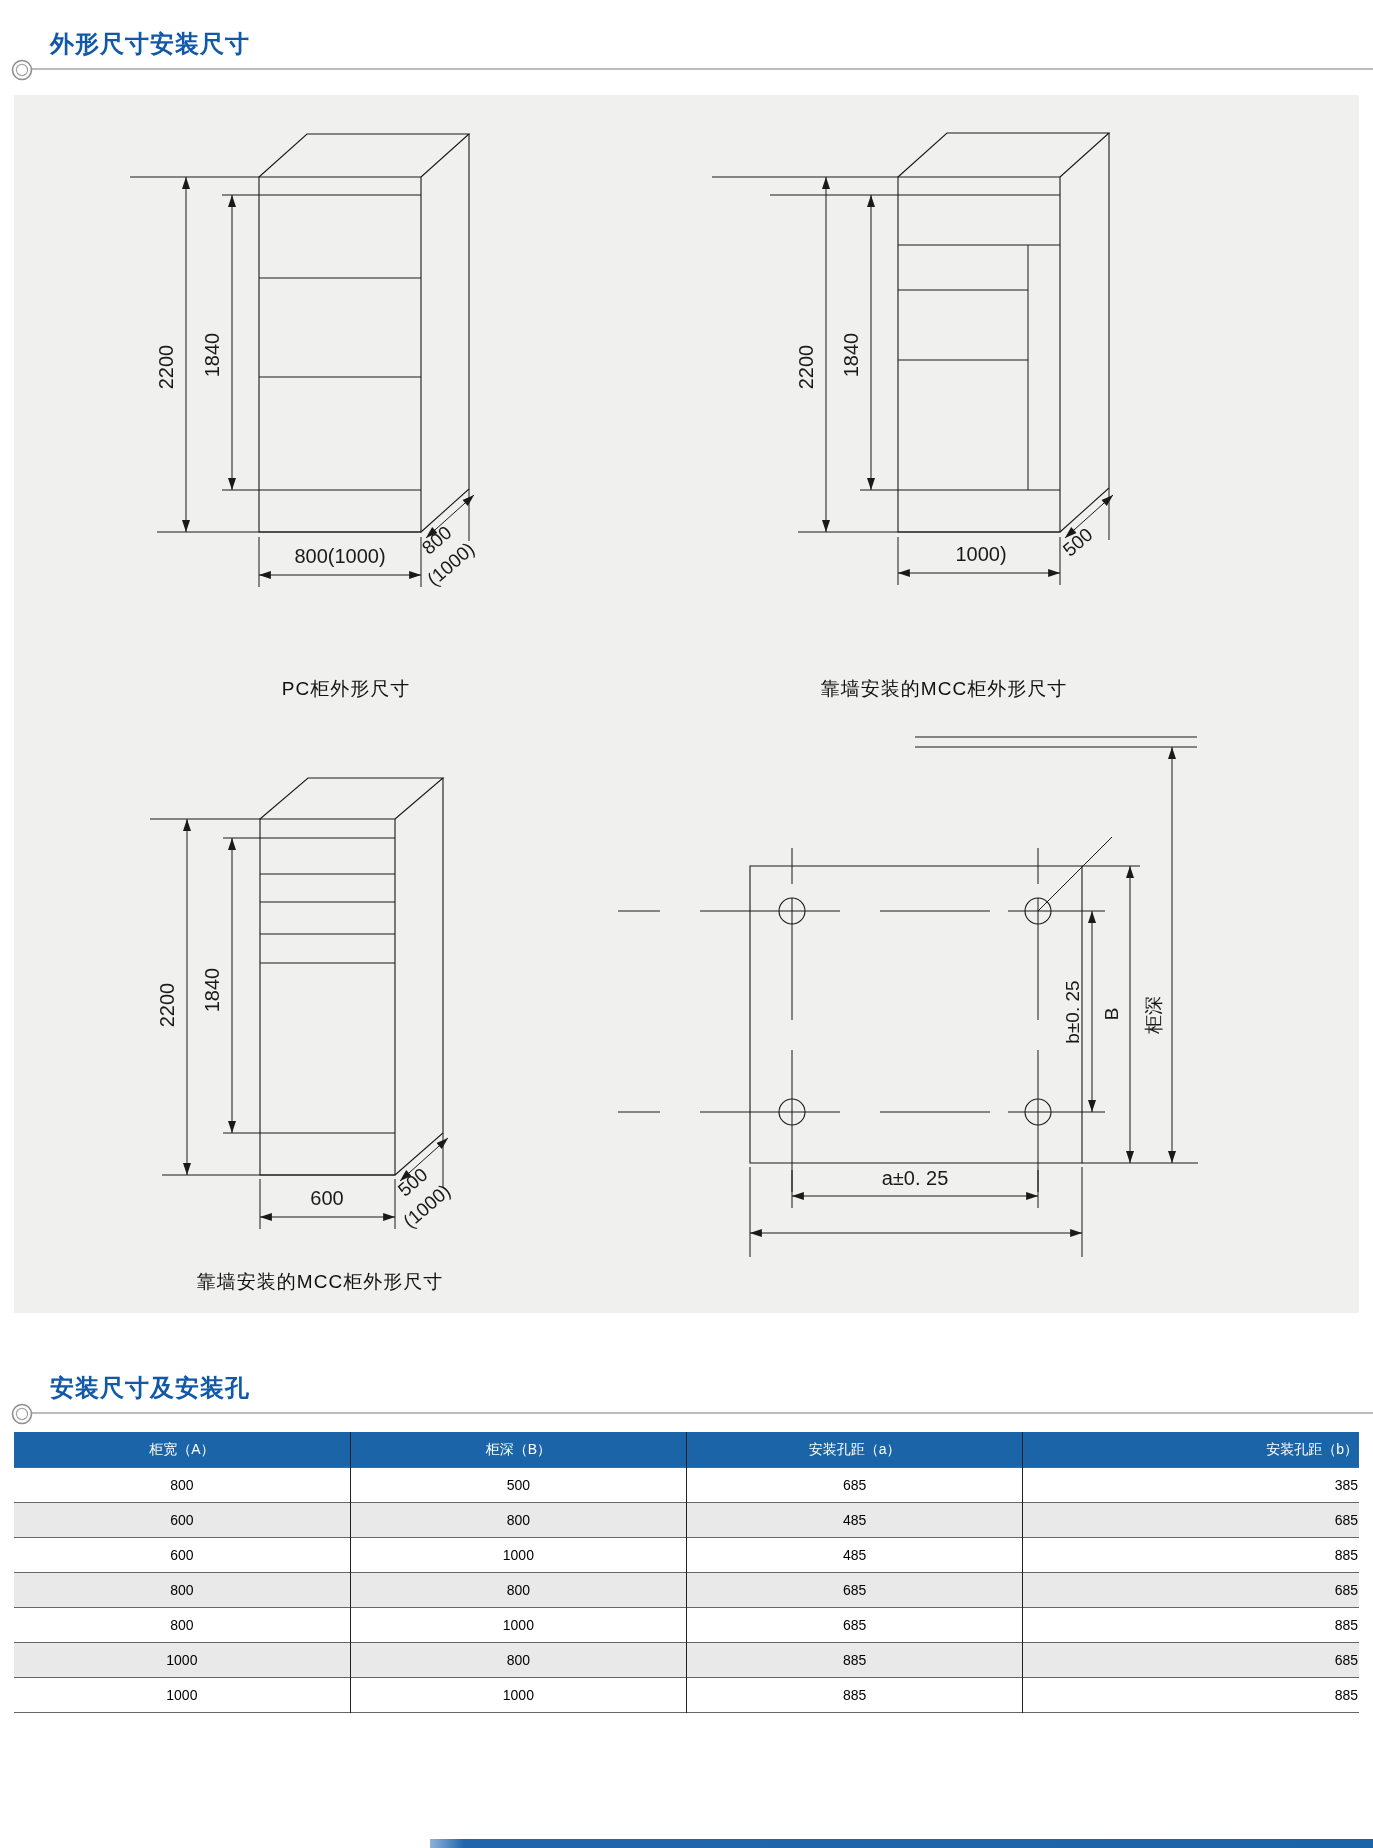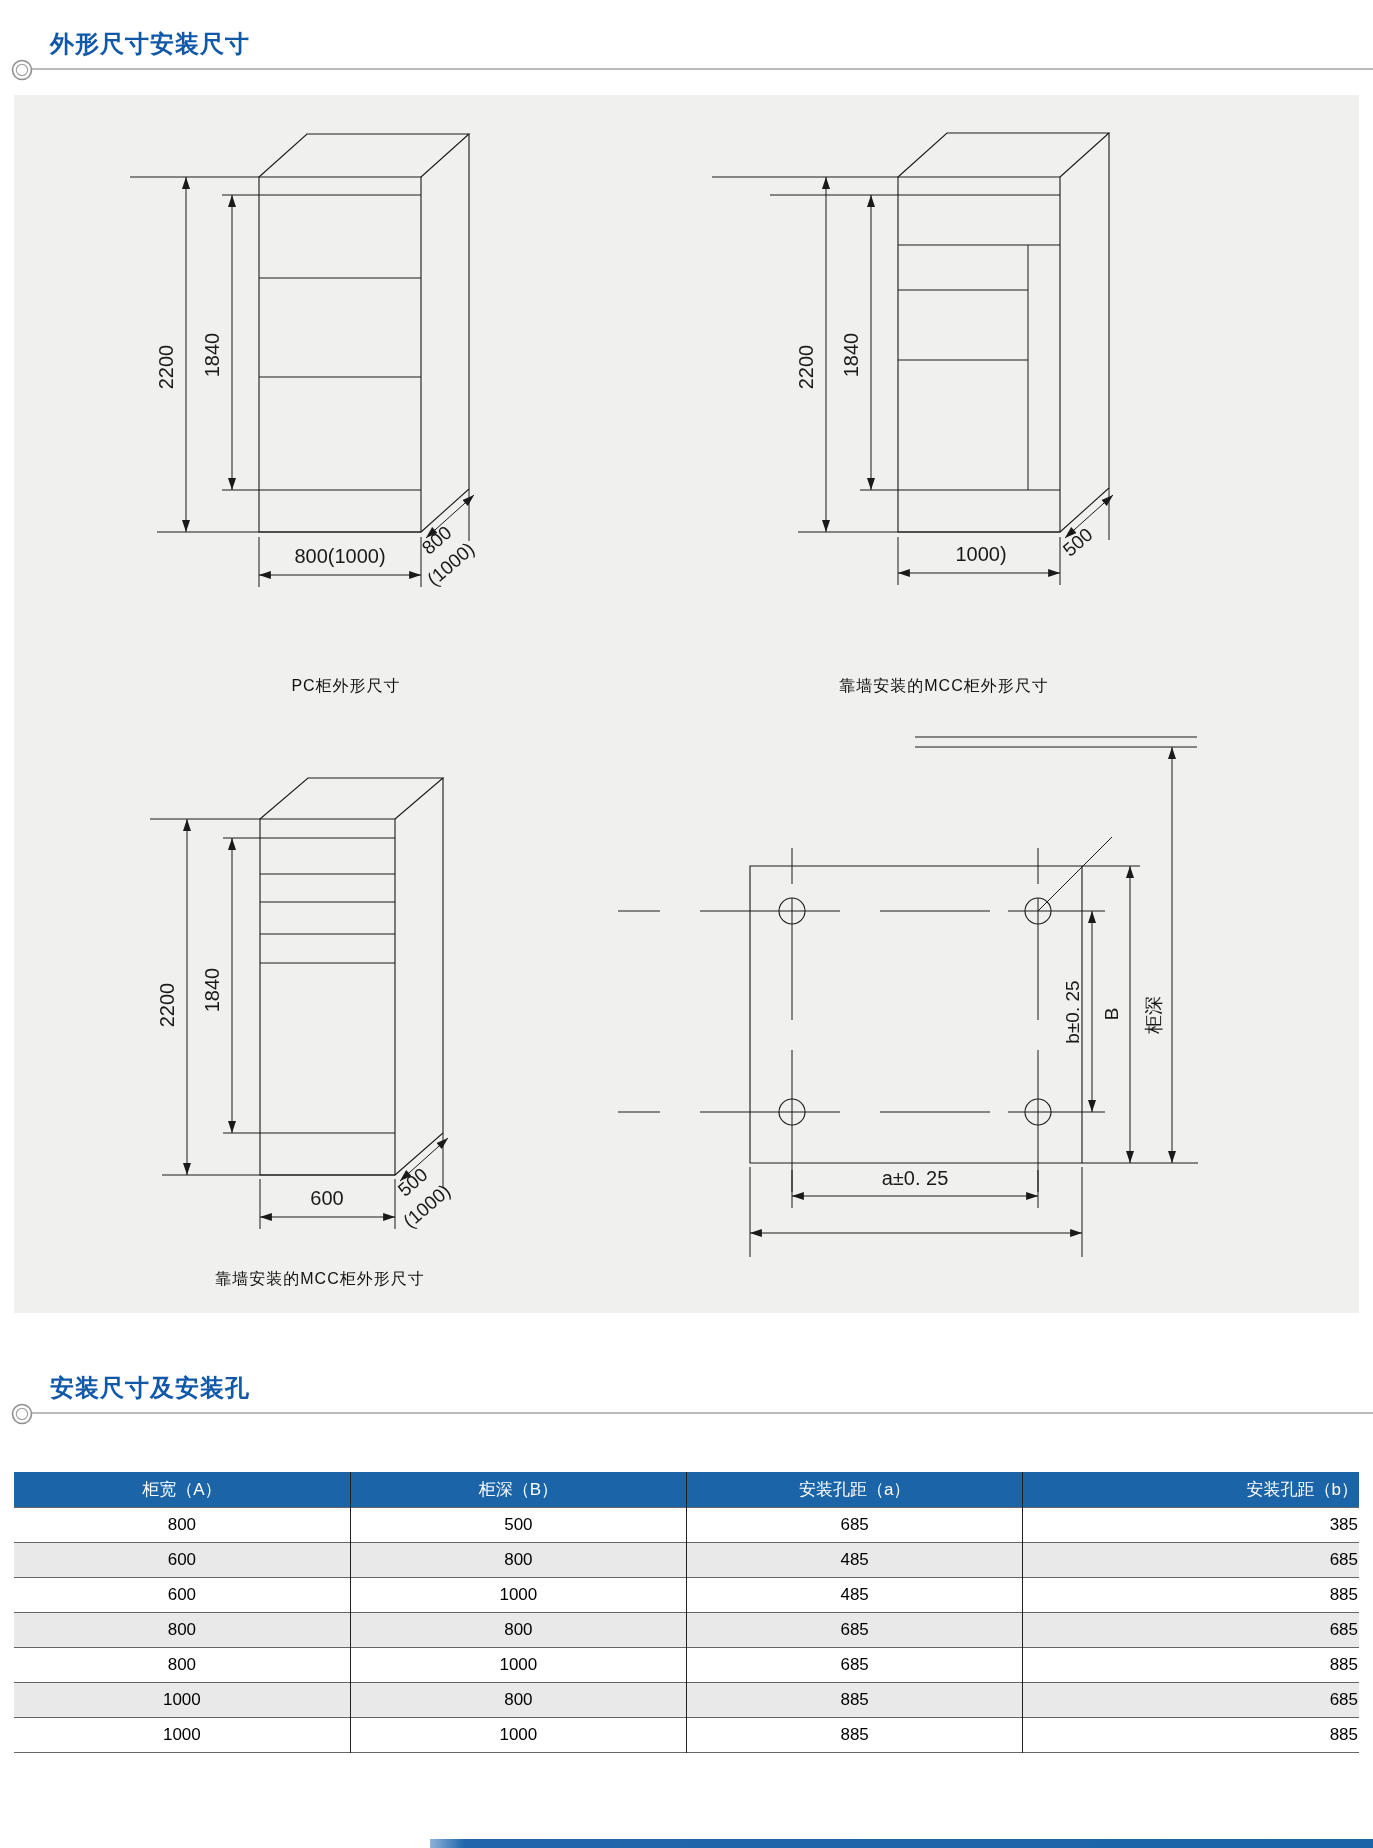--- a/index.html
+++ b/index.html
@@ -1,27 +1,27 @@
 <!DOCTYPE html>
 <html><head>
 <meta charset="utf-8">
 <style>
   html,body{margin:0;padding:0;background:#ffffff;}
   body{width:1373px;height:1848px;position:relative;font-family:"Liberation Sans",sans-serif;color:#1a1a1a;overflow:hidden;}
   .abs{position:absolute;}
   .sec-title{font-size:24px;font-weight:bold;color:#1158a8;letter-spacing:1px;}
   .rule{height:2px;background:#bcbcbc;}
   .panel{background:#f0f0ee;}
-  .caption{font-size:16px;color:#111;text-align:center;letter-spacing:1px;}
+  .caption{font-size:19px;color:#111;text-align:center;letter-spacing:1px;}
   svg .ln{stroke:#1a1a1a;stroke-width:1.1;fill:none;}
   svg .thin{stroke:#1a1a1a;stroke-width:1;fill:none;}
   svg .dash{stroke:#1a1a1a;stroke-width:1;fill:none;}
   svg text{fill:#1a1a1a;font-family:"Liberation Sans",sans-serif;font-size:20px;}
   svg text.small{font-size:19px;}
-  table.dim-table{border-collapse:collapse;table-layout:fixed;width:1345px;font-size:17px;margin-top:40px;}
+  table.dim-table{border-collapse:collapse;table-layout:fixed;width:1345px;font-size:14px;}
   table.dim-table th{background:#1c64a8;color:#ffffff;font-weight:normal;height:33px;border-left:1px solid #f9a8d4;border-right:1px solid #222;}
   table.dim-table td{text-align:center;height:32px;border-left:1px solid #222;border-right:1px solid #222;border-top:1px solid #666;color:#000;}
   table.dim-table th:first-child, table.dim-table td:first-child{border-left:none;}
   table.dim-table th:last-child, table.dim-table td:last-child{border-right:none;text-align:right;}
   table.dim-table tr.alt td{background:#e9e9e9;}
   table.dim-table{border-bottom:1px solid #666;}
   .footer-bar{height:9px;background:linear-gradient(90deg,#8fb3d9 0px,#2166ac 34px,#1c64a8 100%);}
 </style>
 </head>
 <body>

